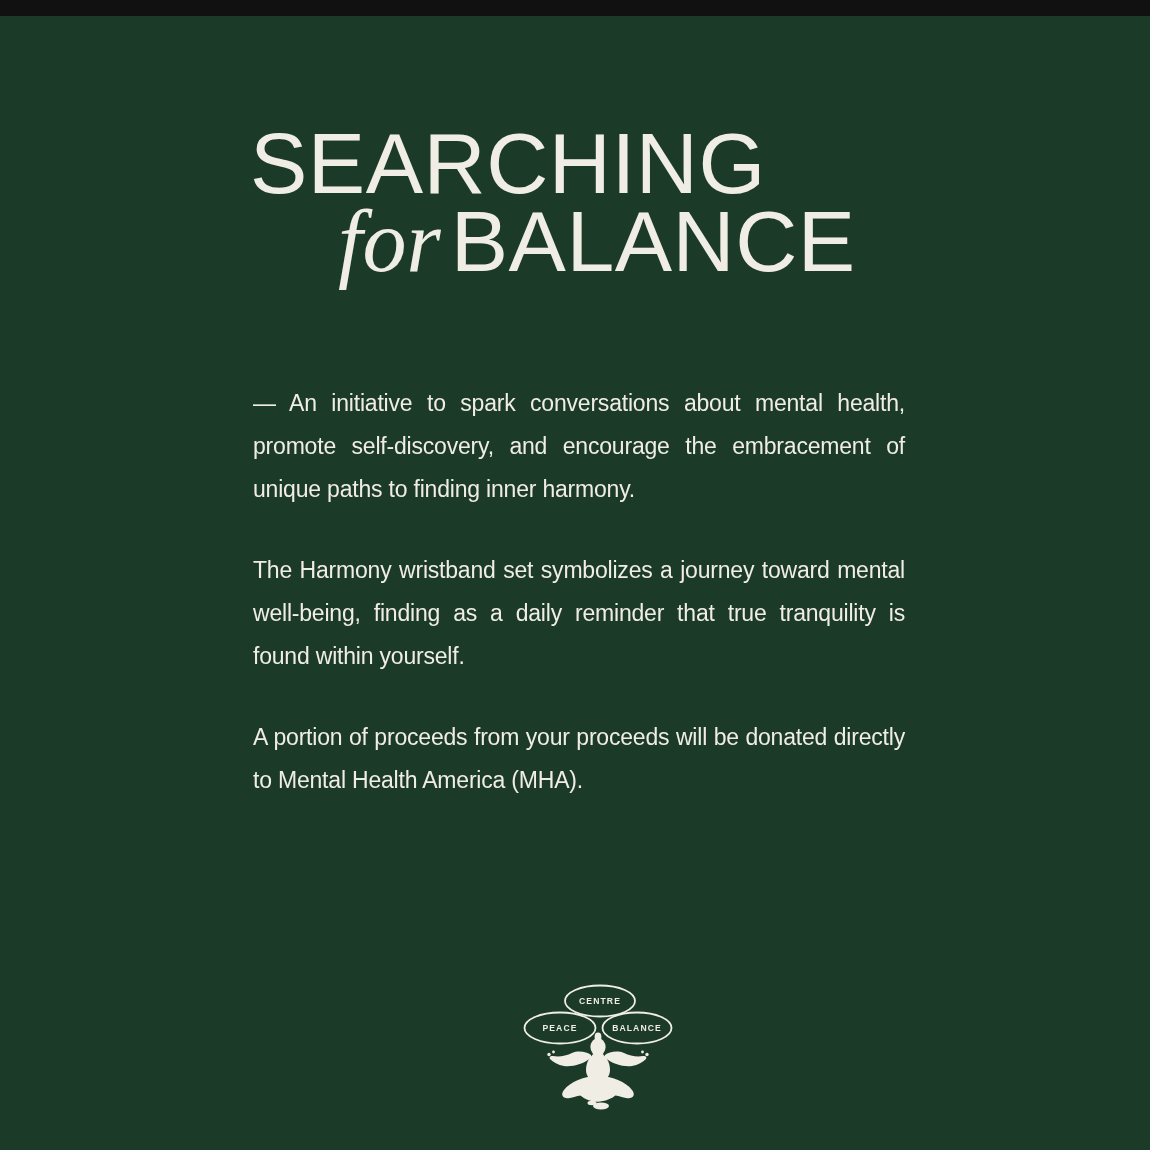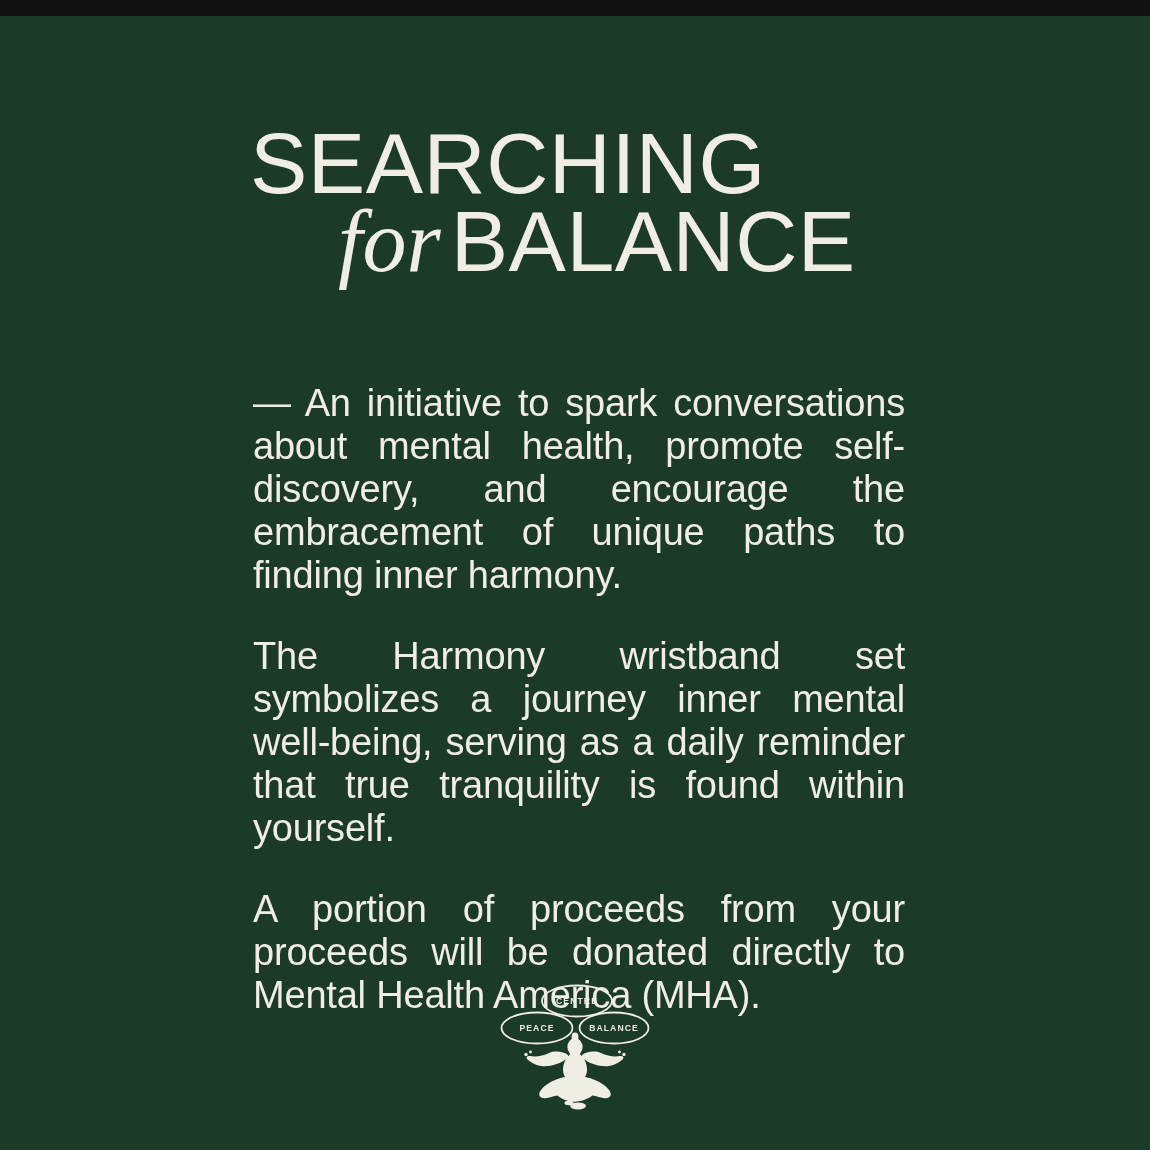--- a/index.html
+++ b/index.html
@@ -42,32 +42,32 @@
     letter-spacing: 0;
     margin-right: 10px;
   }
 
   
   .body-block {
     position: absolute;
     left: 253px;
     top: 366px;
     width: 652px;
-    font-size: 38px;
+    font-size: 23px;
     line-height: 43px;
     letter-spacing: -0.2px;
     text-align: justify;
   }
   .body-block p { margin: 0 0 38px 0; }
   .body-block p:last-child { margin-bottom: 0; }
 
   
   .logo-block {
     position: absolute;
-    left: 497px;
+    left: 520px;
     top: 963px;
     width: 160px;
     height: 140px;
   }
   .logo-block svg { display: block; width: 160px; height: 140px; }
   .logo-ellipse {
     fill: none;
     stroke: var(--text);
     stroke-width: 1.8;
   }
@@ -88,21 +88,21 @@
 
   <header class="title-block">
     <div class="title-line1">SEARCHING</div>
     <div class="title-line2">
       <span class="title-italic">for</span><span>BALANCE</span>
     </div>
   </header>
 
   <main class="body-block">
     <p>— An initiative to spark conversations about mental health, promote self-discovery, and encourage the embracement of unique paths to finding inner harmony.</p>
-    <p>The Harmony wristband set symbolizes a journey inner mental well-being, serving as a daily reminder that true tranquility is found within yourself.</p>
+    <p>The Harmony wristband set symbolizes a journey toward mental well-being, finding as a daily reminder that true tranquility is found within yourself.</p>
     <p>A portion of proceeds from your proceeds will be donated directly to Mental Health America (MHA).</p>
   </main>
 
   <footer class="logo-block">
     <svg viewBox="0 0 160 140">
 
       <ellipse class="logo-ellipse" cx="80" cy="22" rx="35" ry="15.5"></ellipse>
       <ellipse class="logo-ellipse" cx="40" cy="49" rx="35.5" ry="15.5"></ellipse>
       <ellipse class="logo-ellipse" cx="117" cy="49" rx="34.5" ry="15.5"></ellipse>
       <text class="logo-label" x="80" y="25">CENTRE</text>

